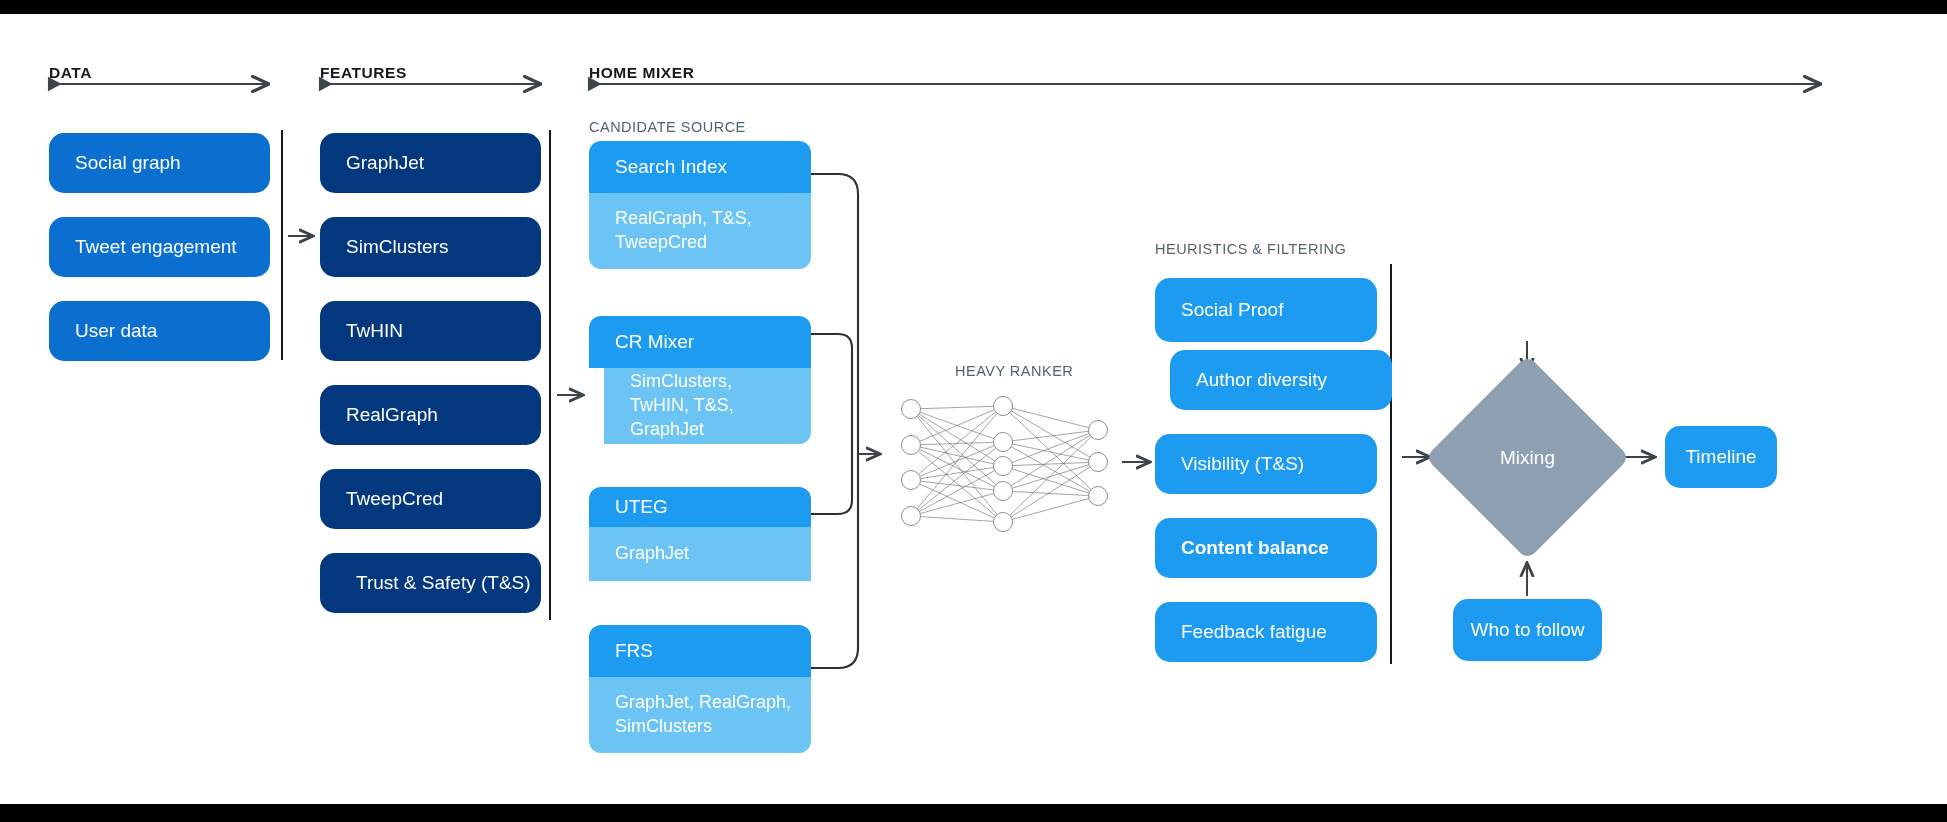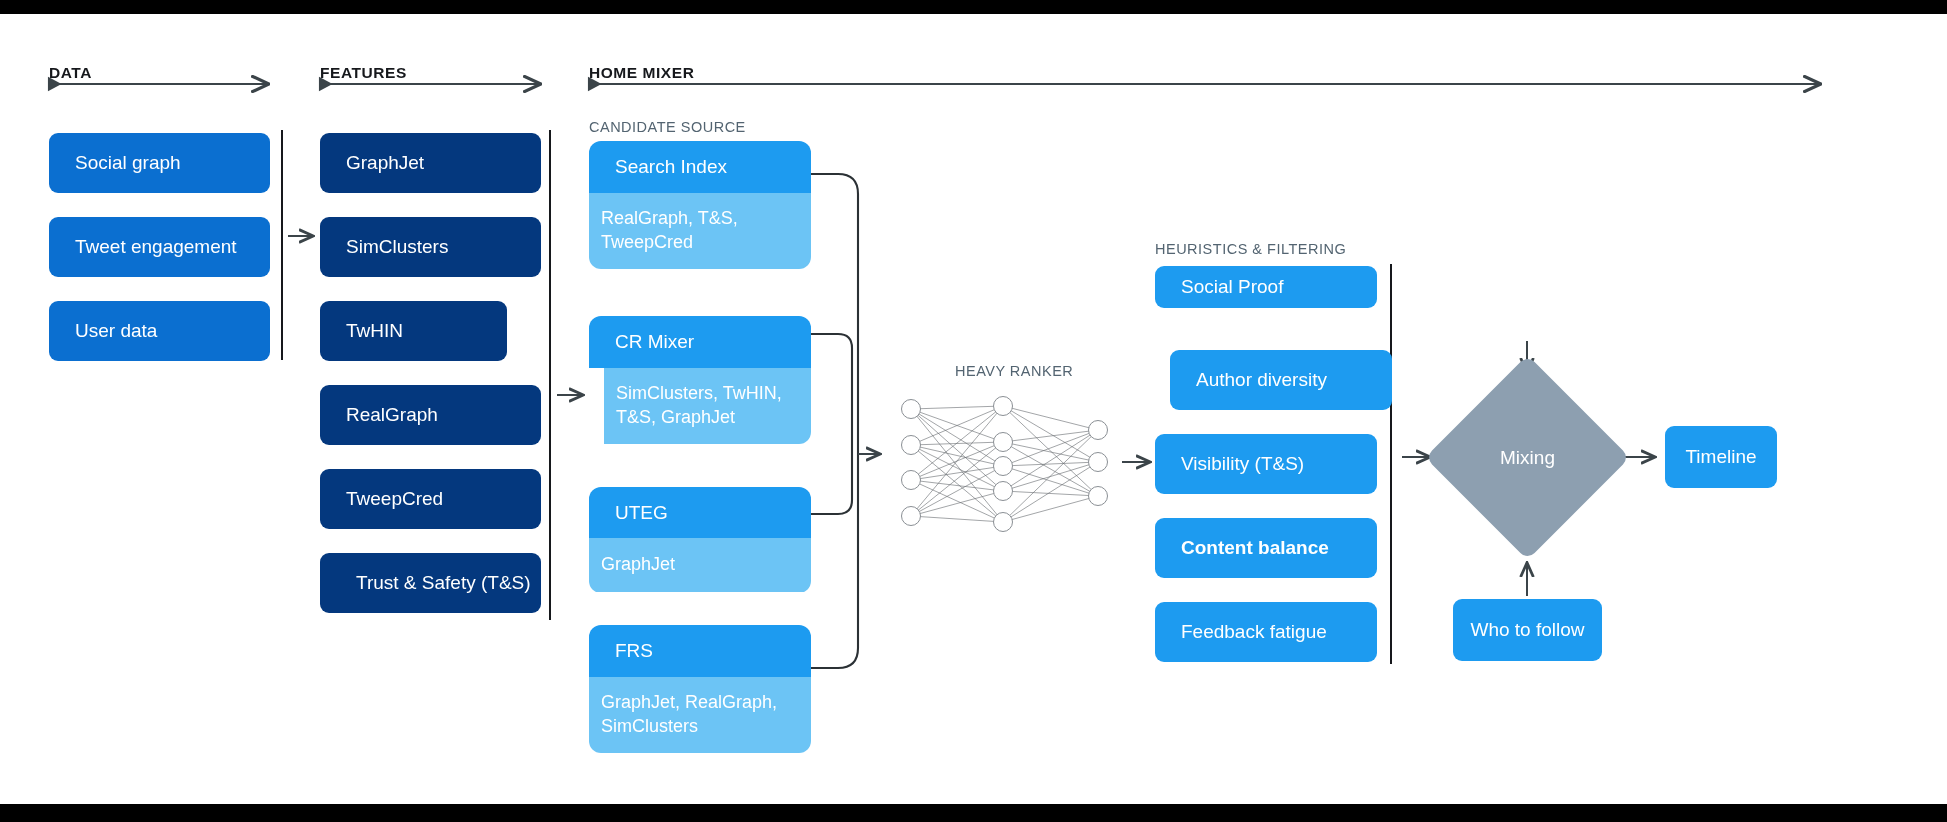--- a/index.html
+++ b/index.html
@@ -53,21 +53,21 @@
     position: absolute;
     font-size: 14.5px;
     letter-spacing: 0.5px;
     color: #536471;
     white-space: nowrap;
   }
 
   
   .box {
     position: absolute;
-    border-radius: 9px;
+    border-radius: 15px;
     box-sizing: border-box;
     display: flex;
     align-items: center;
     color: #ffffff;
     font-size: 19px;
     padding-left: 26px;
     line-height: 1.3;
   }
   .box.data   { background: #0b6fd0; }
   .box.navy   { background: #04387e; }
@@ -87,21 +87,21 @@
     font-size: 19px;
     padding: 0 0 0 26px;
     display: flex;
     align-items: center;
     box-sizing: border-box;
   }
   .card-body {
     background: #6cc4f5;
     color: #ffffff;
     font-size: 18px;
-    padding: 0 16px 0 12px;
+    padding: 0 16px 0 26px;
     display: flex;
     align-items: center;
     box-sizing: border-box;
     line-height: 1.33;
   }
 
   
   .divider {
     position: absolute;
     width: 2px;
@@ -207,21 +207,21 @@
     </div>
 
     <div class="section-head" style="left:320px; top:50px;">FEATURES</div>
 
     <div class="box navy" style="left:320px; top:119px; width:221px; height:60px;">
       <span>GraphJet</span>
     </div>
     <div class="box navy" style="left:320px; top:203px; width:221px; height:60px;">
       <span>SimClusters</span>
     </div>
-    <div class="box navy" style="left:320px; top:287px; width:187px; height:60px;">
+    <div class="box navy" style="left:320px; top:287px; width:221px; height:60px;">
       <span>TwHIN</span>
     </div>
     <div class="box navy" style="left:320px; top:371px; width:221px; height:60px;">
       <span>RealGraph</span>
     </div>
     <div class="box navy" style="left:320px; top:455px; width:221px; height:60px;">
       <span>TweepCred</span>
     </div>
     <div class="box navy" style="left:320px; top:539px; width:221px; height:60px;padding-left:36px;">
       <span>Trust &amp; Safety (T&amp;S)</span>
@@ -242,21 +242,21 @@
     <div class="card" style="left:589px; top:302px; width:222px; height:128px;">
       <div class="card-head" style="height:52px;">
         <span>CR Mixer</span>
       </div>
       <div class="card-body" style="height:76px;margin-left:15px;">
         <span>SimClusters, TwHIN, T&amp;S, GraphJet</span>
       </div>
     </div>
 
     <div class="card" style="left:589px; top:473px; width:222px; height:106px;">
-      <div class="card-head" style="height:51px;">
+      <div class="card-head" style="height:40px;">
         <span>UTEG</span>
       </div>
       <div class="card-body" style="height:54px;">
         <span>GraphJet</span>
       </div>
     </div>
 
     <div class="card" style="left:589px; top:611px; width:222px; height:128px;">
       <div class="card-head" style="height:52px;">
         <span>FRS</span>
@@ -316,21 +316,21 @@
           <circle cx="110" cy="101" r="9.5"></circle>
         <circle cx="110" cy="132" r="9.5"></circle>
         <circle cx="205" cy="40" r="9.5"></circle>
           <circle cx="205" cy="72" r="9.5"></circle>
         <circle cx="205" cy="106" r="9.5"></circle>
       </g>
     </svg>
 
     <div class="sublabel" style="left:1155px; top:227px;">HEURISTICS &amp; FILTERING</div>
 
-    <div class="box bright" style="left:1155px; top:252px; width:222px; height:42px;">
+    <div class="box bright" style="left:1155px; top:264px; width:222px; height:64px;">
       <span>Social Proof</span>
     </div>
     <div class="box bright" style="left:1155px; top:336px; width:222px; height:60px;margin-left:15px;">
       <span>Author diversity</span>
     </div>
     <div class="box bright" style="left:1155px; top:420px; width:222px; height:60px;">
       <span>Visibility (T&amp;S)</span>
     </div>
     <div class="box bright" style="left:1155px; top:504px; width:222px; height:60px;font-weight:bold;">
       <span>Content balance</span>

